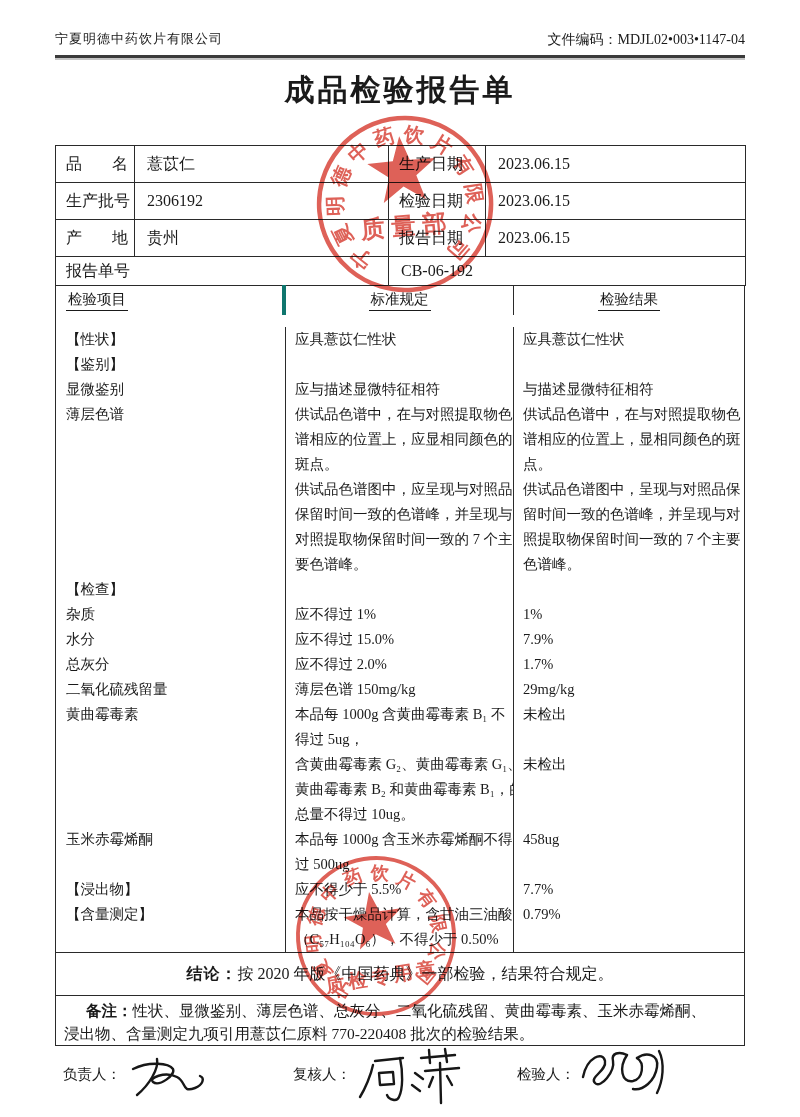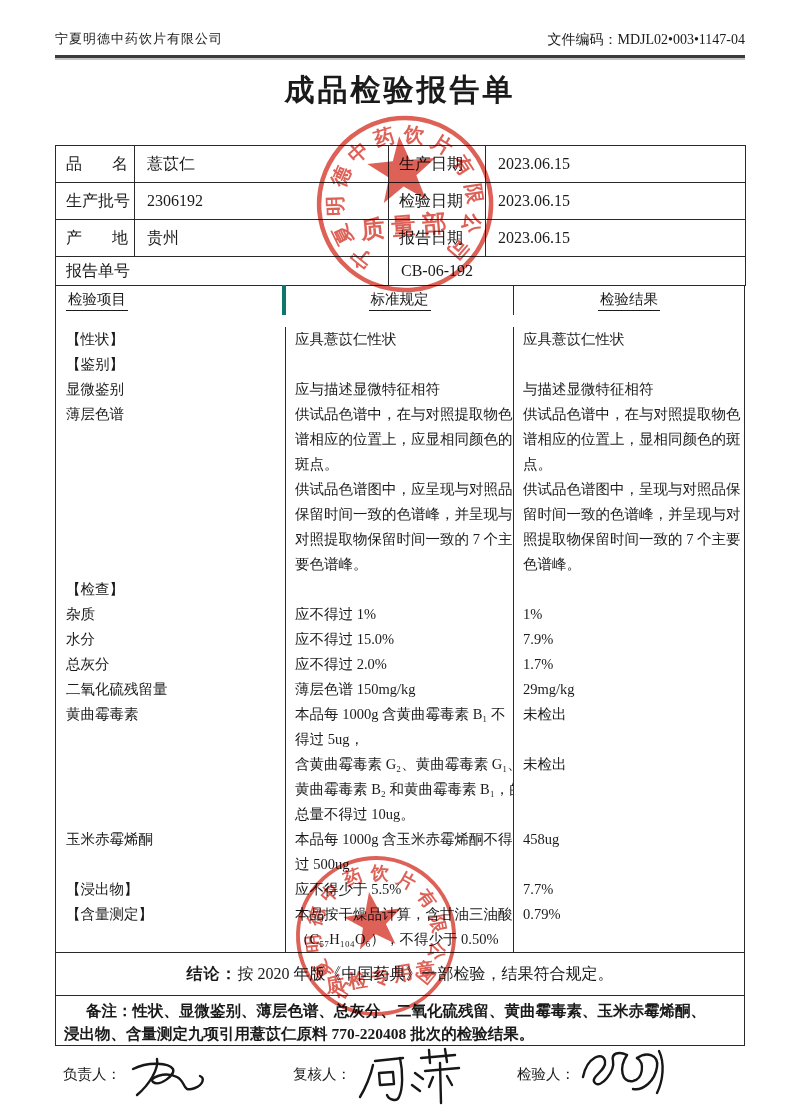--- a/index.html
+++ b/index.html
@@ -39,21 +39,21 @@
   .c3{flex:1;padding-left:9px;}
 
   .vrule{position:absolute;top:0;bottom:0;width:0;border-left:1px solid #2a2a2a;}
   .vrule.v1{left:230px;}
 
   
   .conclusion{position:absolute;left:55px;top:953px;width:690px;height:43px;box-sizing:border-box;
               border:1px solid #2a2a2a;border-top:none;text-align:center;font-size:16px;line-height:41px;}
   .conclusion b{letter-spacing:1px;}
   .remark{position:absolute;left:55px;top:996px;width:690px;height:50px;box-sizing:border-box;
-          border:1px solid #2a2a2a;border-top:none;font-size:15.5px;padding-top:3px;font-weight:bold;}
+          border:1px solid #2a2a2a;border-top:none;font-size:15.5px;padding-top:3px;}
   .remark .l1{padding-left:30px;line-height:23px;}
   .remark .l2{padding-left:8px;line-height:23px;}
 
   
   .signrow{position:absolute;left:55px;right:55px;top:1055px;height:55px;}
   .siglabel{position:absolute;top:10px;font-size:14.5px;}
   .lab1{left:8px;} .lab2{left:238px;} .lab3{left:462px;}
   .sig{position:absolute;top:0;}
   .sig path{fill:none;stroke:#171717;stroke-width:2.4;stroke-linecap:round;stroke-linejoin:round;}
   .sig1{left:68px;top:-4px;} .sig2{left:300px;top:-10px;} .sig3{left:520px;top:-12px;}

